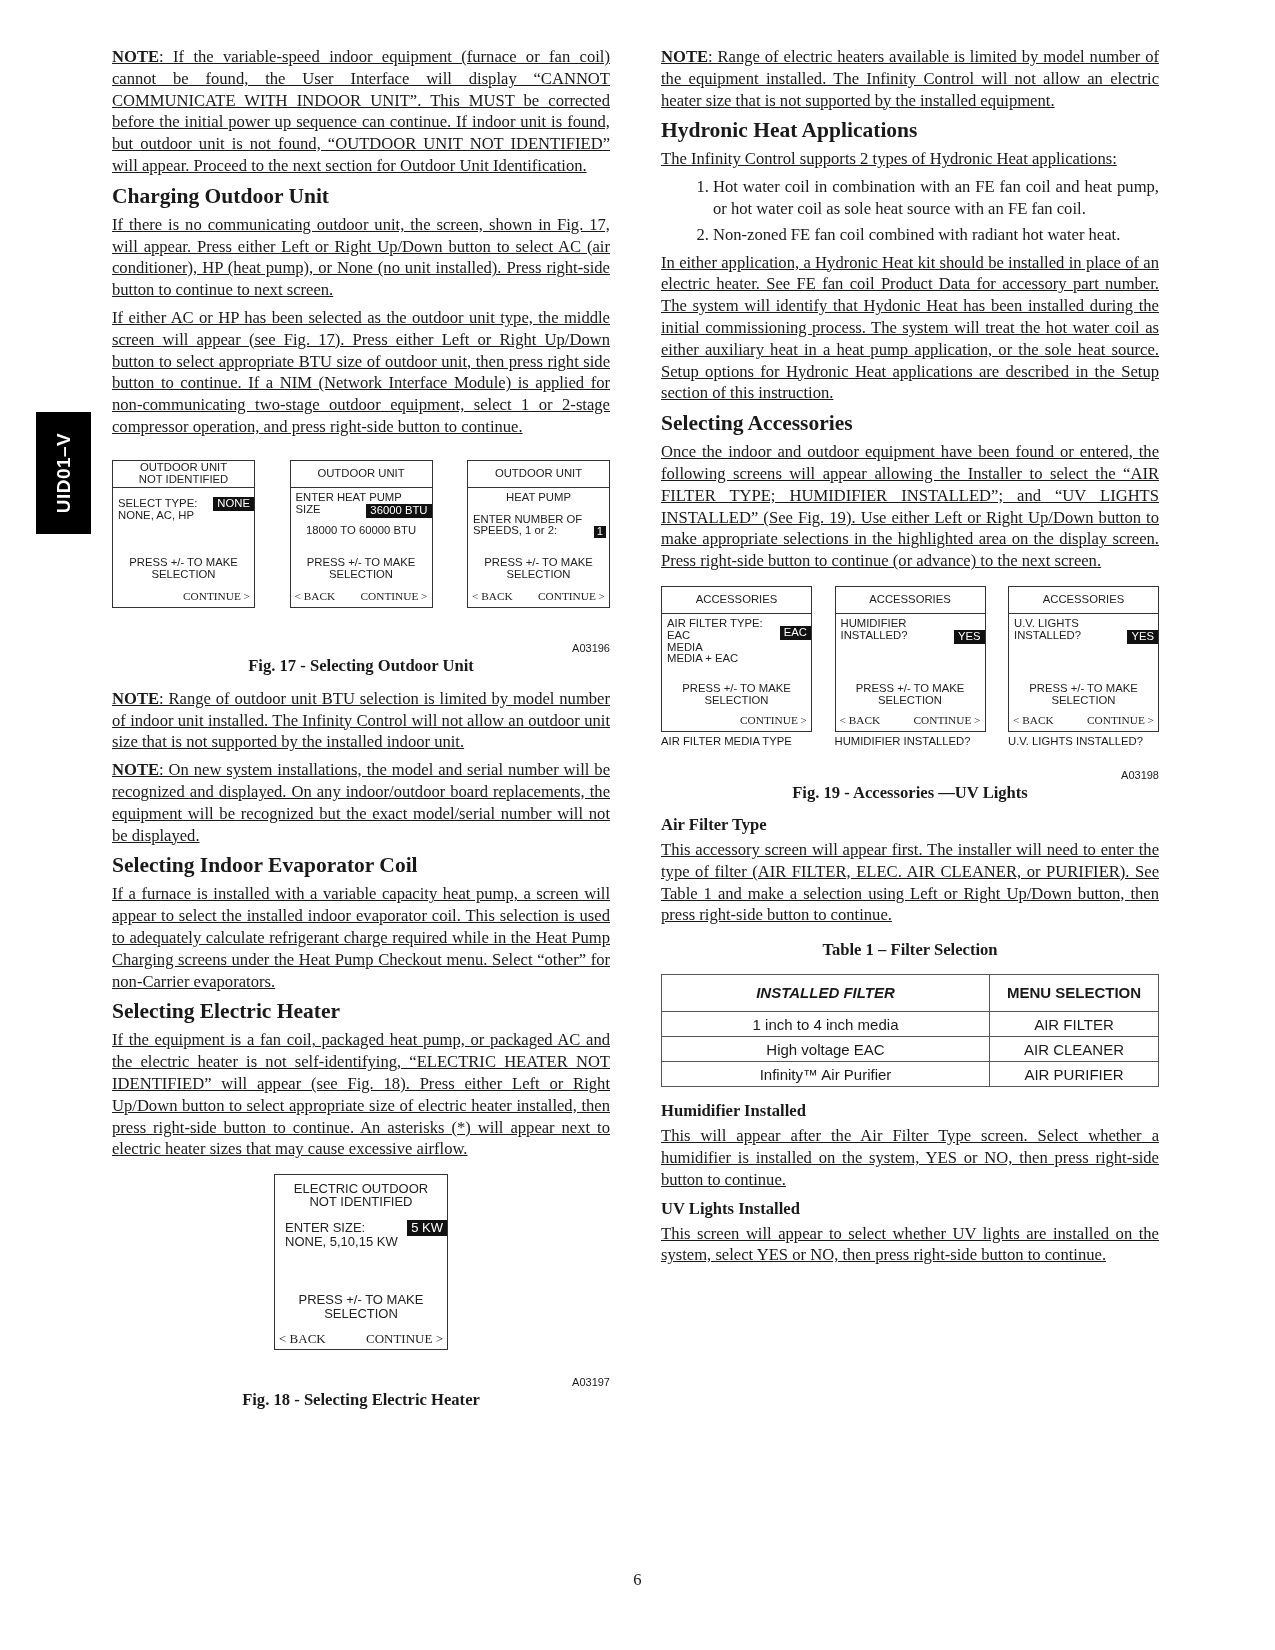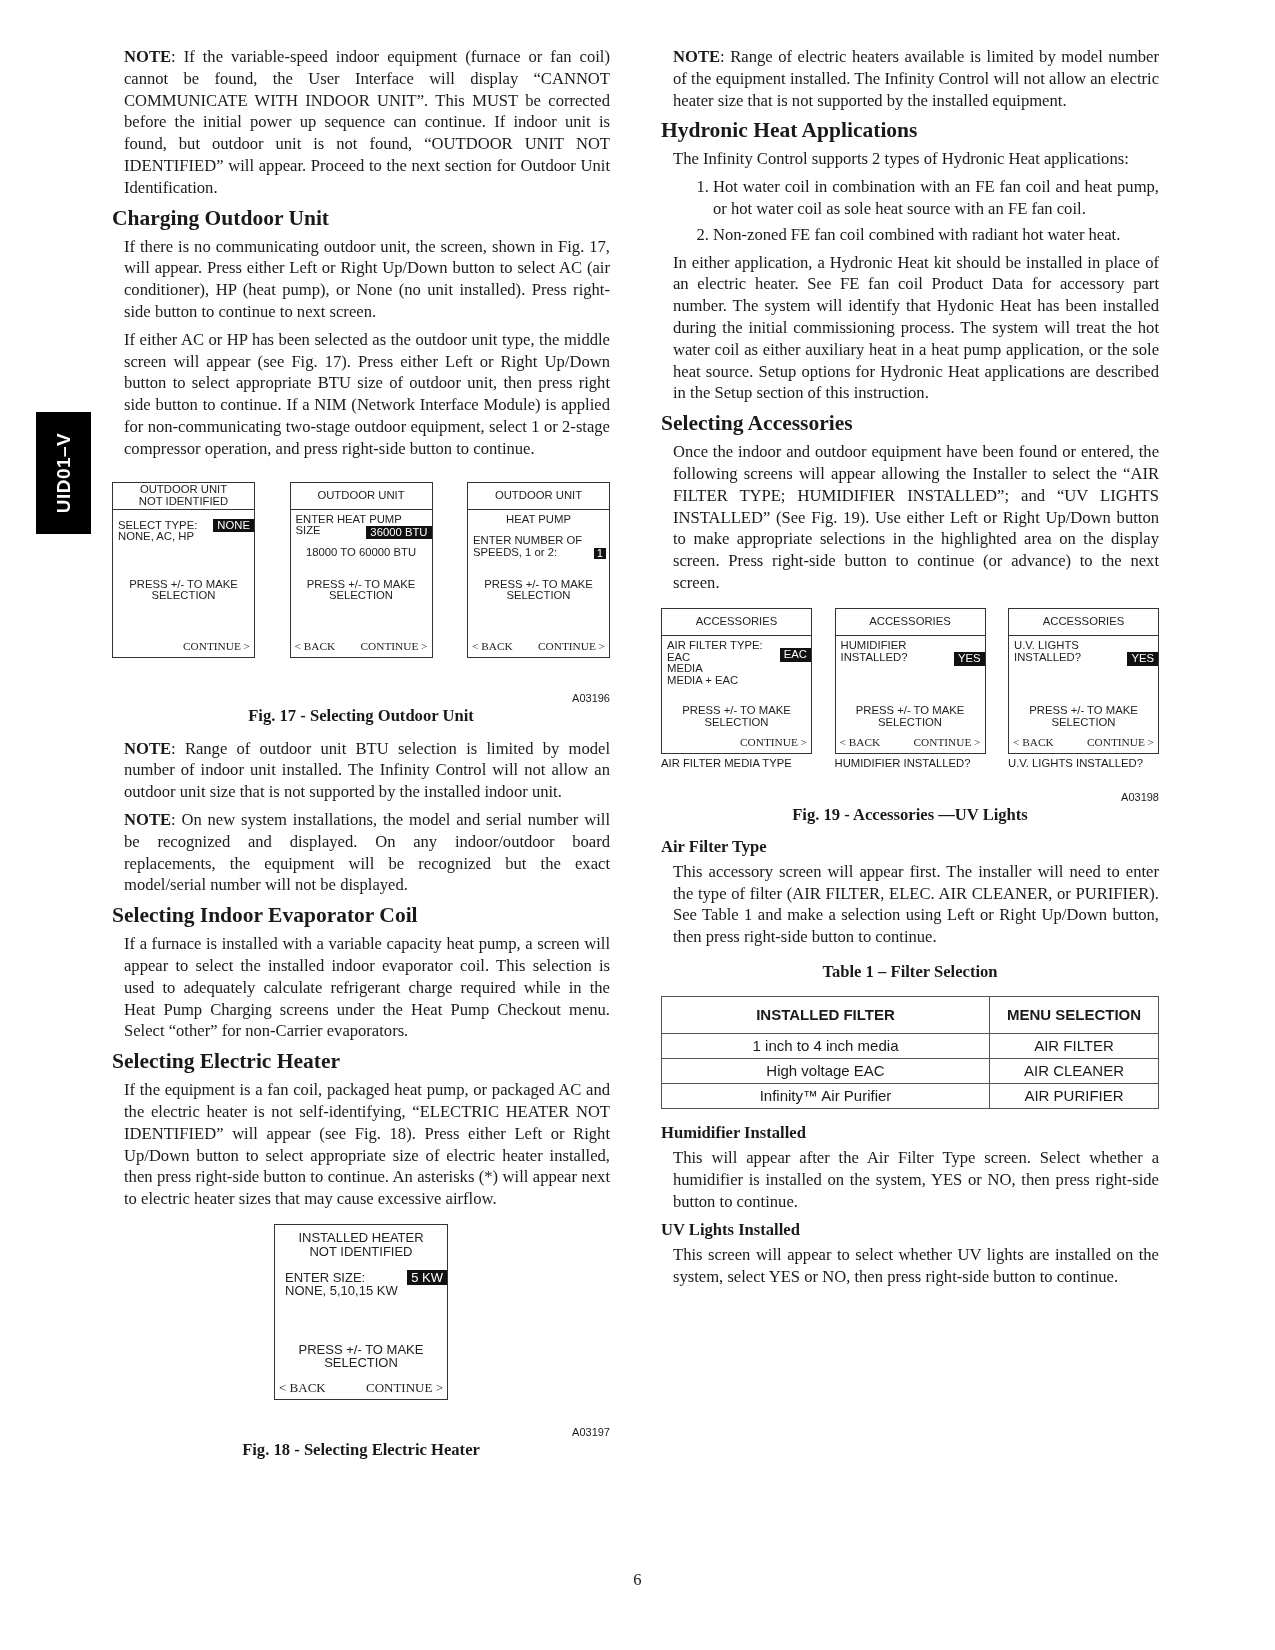--- a/index.html
+++ b/index.html
@@ -2,28 +2,28 @@
 <html><head>
 <meta charset="utf-8">
 <style>
   html, body { margin: 0; padding: 0; background: #ffffff; }
   body { width: 1275px; height: 1650px; position: relative; font-family: "Liberation Serif", serif; color: #1a1a1a; overflow: hidden; }
   .tab { position: absolute; left: 36px; top: 412px; width: 55px; height: 122px; background: #000; }
   .tab span { position: absolute; left: 50%; top: 50%; transform: translate(-50%,-50%) rotate(-90deg); color: #fff; font-family: "Liberation Sans", sans-serif; font-weight: bold; font-size: 19px; white-space: nowrap; letter-spacing: 0.5px; }
   .col { position: absolute; top: 46px; width: 498px; }
   .col.left { left: 112px; }
   .col.right { left: 661px; }
-  p { margin: 0 0 6px 12px; font-size: 16.6px; line-height: 21.8px; text-align: justify; }
+  p { margin: 0 0 6px 0; font-size: 16.6px; line-height: 21.8px; text-align: justify; text-decoration: underline; }
   h2 { margin: 6px 0 5px 0; font-size: 21.5px; font-weight: bold; line-height: 26px; }
   h3 { margin: 8px 0 4px 0; font-size: 16.6px; font-weight: bold; }
   b.note { font-weight: bold; }
   ol { margin: 0 0 6px 0; padding-left: 52px; font-size: 16.6px; line-height: 21.8px; }
   ol li { margin-bottom: 4px; text-align: justify; }
   .figrow { display: flex; justify-content: space-between; margin: 14px 0 0 0; }
-  .screen { border: 1.5px solid #333; width: 143px; height: 176px; font-family: "Liberation Sans", sans-serif; font-size: 11.3px; line-height: 11.8px; color: #222; position: relative; box-sizing: border-box; }
+  .screen { border: 1.5px solid #333; width: 143px; height: 148px; font-family: "Liberation Sans", sans-serif; font-size: 11.3px; line-height: 11.8px; color: #222; position: relative; box-sizing: border-box; }
   .screen .hdr { text-align: center; border-bottom: 1.5px solid #333; height: 26px; display: flex; align-items: center; justify-content: center; flex-direction: column; }
   .screen .body { padding: 4px 5px; position: relative; }
   .screen .hl { position: absolute; right: 0; background: #111; color: #fff; padding: 1px 4px; }
   .screen .press { position: absolute; left: 0; right: 0; top: 96px; text-align: center; }
   .screen .foot { position: absolute; left: 4px; right: 4px; bottom: 4px; display: flex; justify-content: space-between; font-family: Liberation Serif, serif; }
   .screen .center { text-align: center; }
   .caption-under { font-family: "Liberation Sans", sans-serif; font-size: 11.3px; text-align: left; margin-top: 3px; }
   .figid { font-family: "Liberation Sans", sans-serif; font-size: 11px; text-align: right; margin-top: 34px; }
   .figcap { text-align: center; font-weight: bold; font-size: 16.6px; margin: 2px 0 12px 0; }
   table { border-collapse: collapse; width: 100%; font-family: "Liberation Sans", sans-serif; font-size: 15px; margin-top: 14px; }
@@ -109,21 +109,21 @@
   <p><b class="note">NOTE</b><span>:  Range of outdoor unit BTU selection is limited by model number of indoor unit installed. The Infinity Control will not allow an outdoor unit size that is not supported by the installed indoor unit.</span></p>
   <p><b class="note">NOTE</b><span>:  On new system installations, the model and serial number will be recognized and displayed. On any indoor/outdoor board replacements, the equipment will be recognized but the exact model/serial number will not be displayed.</span></p>
   <h2>Selecting Indoor Evaporator Coil</h2>
   <p>If a furnace is installed with a variable capacity heat pump, a screen will appear to select the installed indoor evaporator coil. This selection is used to adequately calculate refrigerant charge required while in the Heat Pump Charging screens under the Heat Pump Checkout menu. Select “other” for non-Carrier evaporators.</p>
   <h2>Selecting Electric Heater</h2>
   <p>If the equipment is a fan coil, packaged heat pump, or packaged AC and the electric heater is not self-identifying, “ELECTRIC HEATER NOT IDENTIFIED” will appear (see Fig. 18). Press either Left or Right Up/Down button to select appropriate size of electric heater installed, then press right-side button to continue. An asterisks (*) will appear next to electric heater sizes that may cause excessive airflow.</p>
 
   <div style="display:flex; justify-content:center; margin-top:14px;">
     <div class="screen" style="width:174px; height:176px; font-size:13px; line-height:13.5px;">
       <div class="hdr" style="border-bottom:none; height:40px;">
-          <span>INSTALLED HEATER</span>
+          <span>ELECTRIC OUTDOOR</span>
           <span>NOT IDENTIFIED</span>
         </div>
       <div class="body" style="padding:6px 10px;">
         <div>ENTER SIZE:</div>
         <span class="hl" style="top:5px; padding:1px 4px;">5 KW</span>
         <div>NONE, 5,10,15 KW</div>
       </div>
       <div class="press" style="top:118px;">
           <div>PRESS +/- TO MAKE</div>
           <div>SELECTION</div>
@@ -219,21 +219,21 @@
   </div>
   <div class="figid" style="margin-top:22px;">A03198</div>
   <div class="figcap">Fig. 19 - Accessories —UV Lights</div>
 
   <h3>Air Filter Type</h3>
   <p>This accessory screen will appear first. The installer will need to enter the type of filter (AIR FILTER, ELEC. AIR CLEANER, or PURIFIER). See Table 1 and make a selection using Left or Right Up/Down button, then press right-side button to continue.</p>
   <div class="figcap" style="margin:14px 0 0 0;">Table 1 – Filter Selection</div>
   <table>
     <tbody>
         <tr>
-      <th style="width:66%;">INSTALLED FILTER</th>
+      <th style="width:66%;font-style:italic;">INSTALLED FILTER</th>
       <th>MENU SELECTION</th>
     </tr>
     <tr>
           <td>1 inch to 4 inch media</td>
           <td>AIR FILTER</td>
         </tr>
     <tr>
           <td>High voltage EAC</td>
           <td>AIR CLEANER</td>
         </tr>

